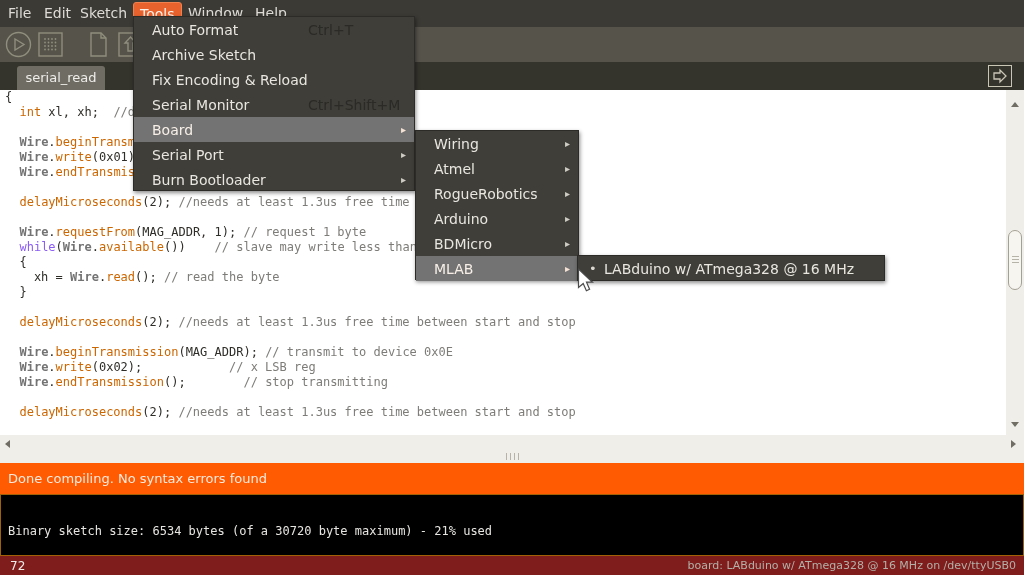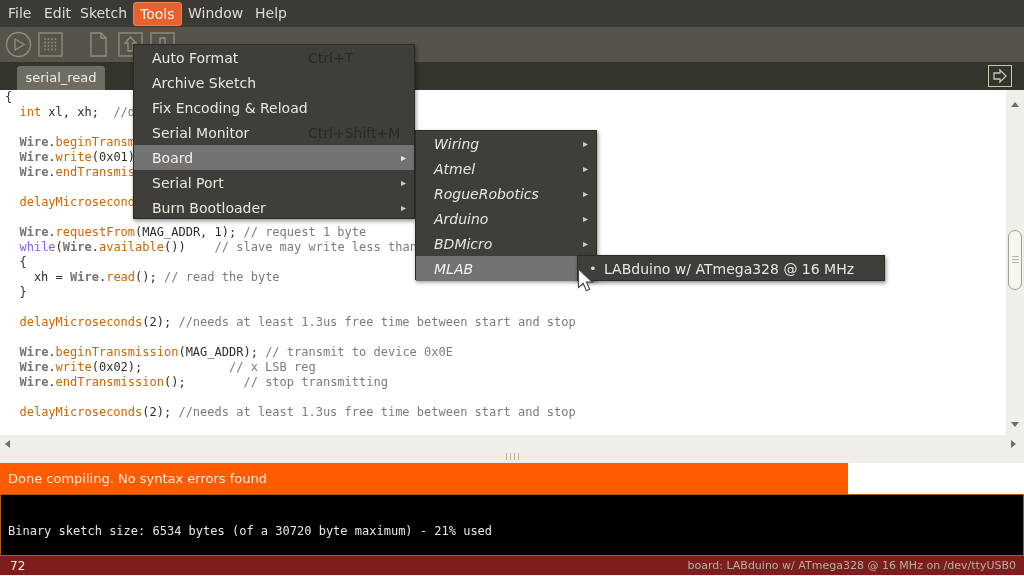--- a/index.html
+++ b/index.html
@@ -45,35 +45,35 @@
             border:1px solid #a3a094;border-radius:7px;}
   #vs-thumb .grip{position:absolute;left:3px;top:25px;width:7px;height:7px;
       background:repeating-linear-gradient(180deg,#b5b2a8 0 1px,transparent 1px 3px);}
   #hband{position:absolute;left:0;top:435px;width:1024px;height:28px;background:#f0eee9;z-index:2;}
   #hs-left{left:5px;top:5px;border-top:4px solid transparent;border-bottom:4px solid transparent;border-right:5px solid #6f6d64;}
   #hs-right{right:8px;top:5px;border-top:4px solid transparent;border-bottom:4px solid transparent;border-left:5px solid #6f6d64;}
   #splitter-grip{position:absolute;left:506px;top:18px;width:13px;height:7px;
       background:repeating-linear-gradient(90deg,#b5b2a8 0 1px,transparent 1px 4px);}
 
   
-  #status-orange{position:absolute;left:0;top:463px;width:848px;height:31px;background:#fe5b02;z-index:1;}
+  #status-orange{position:absolute;left:0;top:463px;width:1024px;height:31px;background:#fe5b02;z-index:1;}
   #status-orange .msg{position:absolute;left:8px;top:0;line-height:31px;font-size:13px;color:#faeade;}
   #console{position:absolute;left:0;top:494px;width:1024px;height:62px;background:#000000;
            border:1px solid #a16207;box-sizing:border-box;z-index:1;}
   #console .cline{position:absolute;left:7px;top:29px;font-family:"DejaVu Sans Mono",monospace;
                   font-size:12px;color:#e7e5e1;white-space:pre;}
   #footer{position:absolute;left:0;top:556px;width:1024px;height:19px;background:#7f1d1d;z-index:1;}
   #footer .lnum{position:absolute;left:10px;top:0;line-height:20px;font-size:12px;color:#efede9;}
   #footer .binfo{position:absolute;right:8px;top:0;line-height:20px;font-size:11px;color:#b3b0a7;}
 
   
   .menu-panel{position:absolute;background:#3f3e39;z-index:30;border:1px solid #2c2b27;
               box-sizing:border-box;box-shadow:1px 2px 4px rgba(0,0,0,.45);}
-  #tools-menu{left:133px;top:44px;width:282px;height:175px;}
-  #board-menu{left:415px;top:130px;width:182px;height:150px;font-style:italic;}
+  #tools-menu{left:133px;top:16px;width:282px;height:175px;}
+  #board-menu{left:415px;top:130px;width:164px;height:150px;}
   #mlab-menu{left:577px;top:255px;width:308px;height:26px;}
   .menu-item{position:relative;height:25px;display:flex;align-items:center;
              padding-left:18px;color:#e9e6e0;font-size:14px;cursor:default;}
   #mlab-menu .menu-item{padding-left:26px;}
   .menu-item.hl{background:#737373;color:#f8f0e8;}
   .mi-shortcut{position:absolute;left:174px;color:#2b2a26;}
   .mi-arrow{position:absolute;right:8px;font-size:10px;color:#cfccc5;}
   .hl .mi-arrow{color:#f7e3d6;}
   .mi-bullet{position:absolute;left:11px;font-size:13px;color:#dad7d0;}
 

